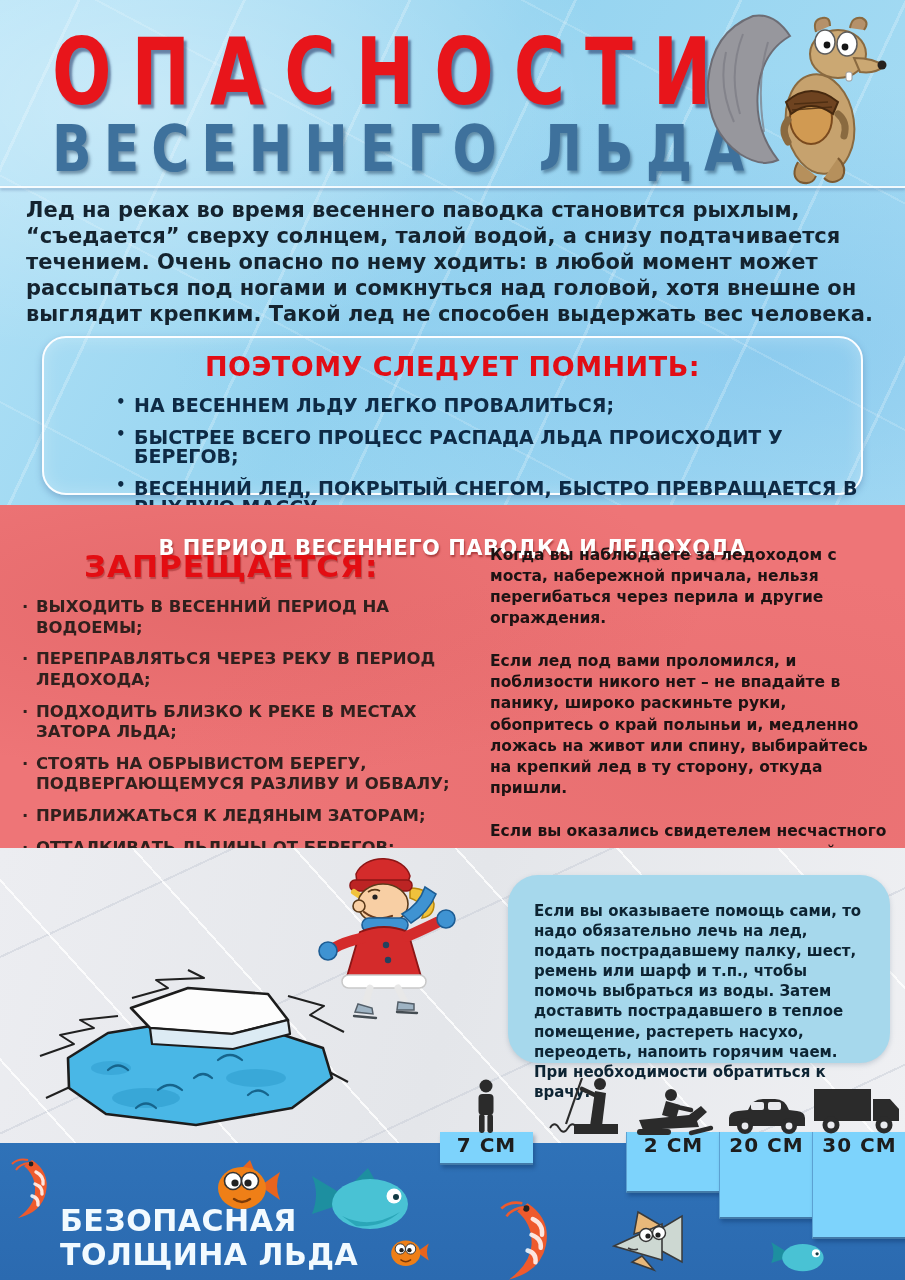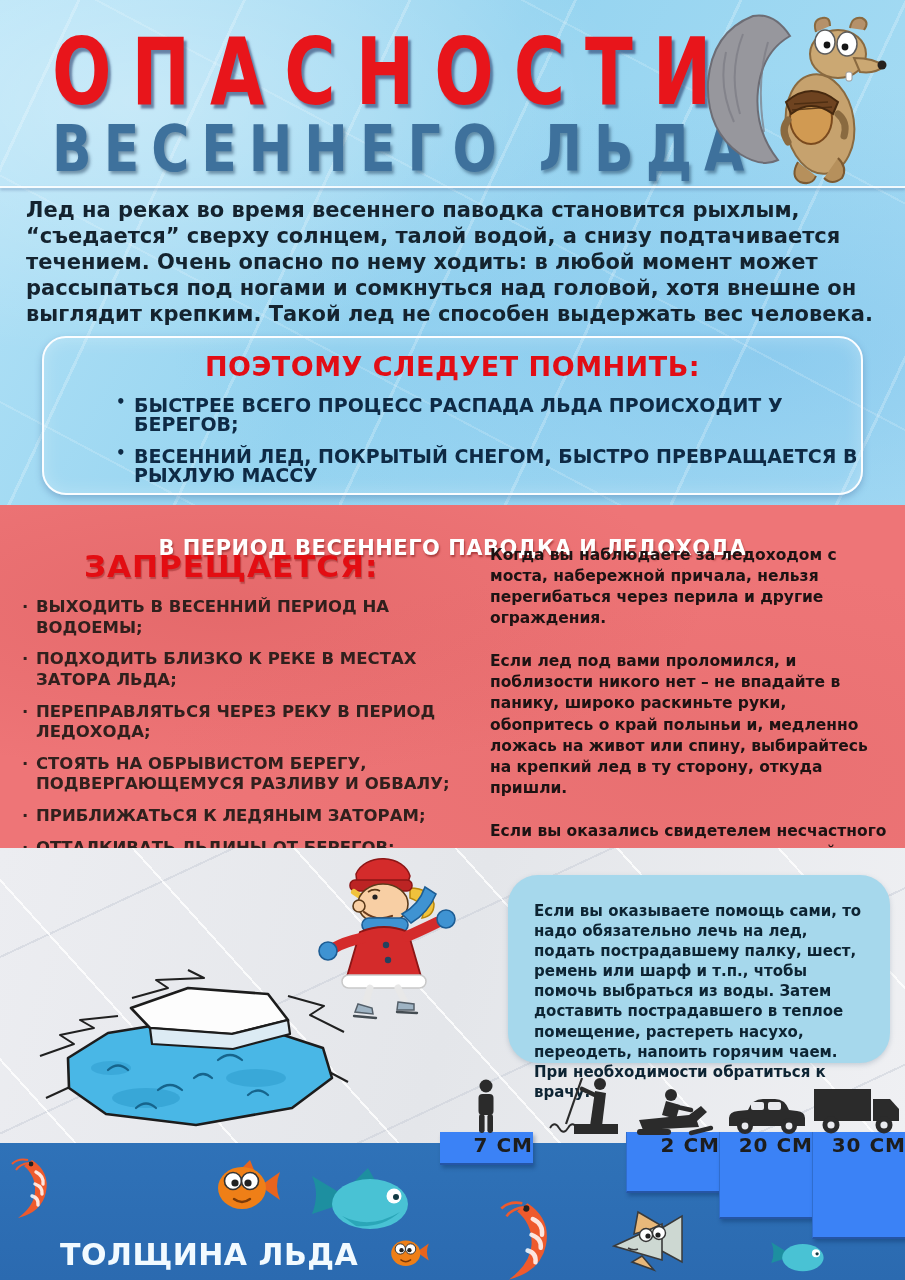--- a/index.html
+++ b/index.html
@@ -102,24 +102,24 @@
   
   .band{
     position:absolute;top:1143px;height:137px;left:0;right:0;
     background:linear-gradient(180deg,#2f72b8 0%,#2b6ab0 100%);
   }
   .band-title{
     position:absolute;left:60px;top:1204px;z-index:6;margin:0;
     font-size:30px;font-weight:800;color:#f2fAff;line-height:1.12;letter-spacing:.5px;
   }
   .step{
-    position:absolute;z-index:5;background:#3b82f6;
+    position:absolute;z-index:5;background:#7dd3fc;
     border-bottom:2px solid rgba(20,50,100,.55);
     box-shadow:2px 3px 4px rgba(0,30,70,.3);
-    text-align:right;
+    text-align:center;
     text-decoration:underline;
   }
   .step span{display:inline-block;padding-top:1px;font-size:20px;font-weight:700;color:#1d1d1d;letter-spacing:1px;}
   .step.s1{left:440px;top:1132px;width:93px;height:31px;}
   .step.s2{left:533px;top:1132px;width:93px;height:49px;}
   .step.s3{left:626px;top:1132px;width:93px;height:59px;}
   .step.s4{left:719px;top:1132px;width:93px;height:85px;}
   .step.s5{left:812px;top:1132px;width:93px;height:105px;}
   .step:not(.s1){border-left:1px solid rgba(30,70,130,.35);}
   .picto{position:absolute;z-index:6;}
@@ -155,33 +155,34 @@
       <rect x="148" y="70" width="6" height="9" rx="2" fill="#ffffff" stroke="#9a9a9a"></rect>
     </svg>
 
     <div class="divider"></div>
 
     <p class="intro">Лед на реках во время весеннего паводка становится рыхлым, “съедается” сверху солнцем, талой водой, а снизу подтачивается течением. Очень опасно по нему ходить: в любой момент может рассыпаться под ногами и сомкнуться над головой, хотя внешне он выглядит крепким. Такой лед не способен выдержать вес человека.</p>
 
     <div class="remember-box">
       <p class="remember-heading">ПОЭТОМУ СЛЕДУЕТ ПОМНИТЬ:</p>
       <ul class="remember-list">
+        <li>НА ВЕСЕННЕМ ЛЬДУ ЛЕГКО ПРОВАЛИТЬСЯ;</li>
         <li>БЫСТРЕЕ ВСЕГО ПРОЦЕСС РАСПАДА ЛЬДА ПРОИСХОДИТ У БЕРЕГОВ;</li>
         <li>ВЕСЕННИЙ ЛЕД, ПОКРЫТЫЙ СНЕГОМ, БЫСТРО ПРЕВРАЩАЕТСЯ В РЫХЛУЮ МАССУ</li>
       </ul>
     </div>
   </section>
 
   <section class="sec-red">
     <p class="red-banner">В ПЕРИОД  ВЕСЕННЕГО ПАВОДКА И ЛЕДОХОДА</p>
     <p class="red-heading">ЗАПРЕЩАЕТСЯ:</p>
     <ul class="forbid-list">
       <li>ВЫХОДИТЬ В ВЕСЕННИЙ ПЕРИОД НА ВОДОЕМЫ;</li>
+      <li>ПЕРЕПРАВЛЯТЬСЯ ЧЕРЕЗ РЕКУ В ПЕРИОД ЛЕДОХОДА;</li>
       <li>ПОДХОДИТЬ БЛИЗКО К РЕКЕ В МЕСТАХ ЗАТОРА ЛЬДА;</li>
-      <li>ПЕРЕПРАВЛЯТЬСЯ ЧЕРЕЗ РЕКУ В ПЕРИОД ЛЕДОХОДА;</li>
       <li>СТОЯТЬ НА ОБРЫВИСТОМ БЕРЕГУ, ПОДВЕРГАЮЩЕМУСЯ РАЗЛИВУ И ОБВАЛУ;</li>
       <li>ПРИБЛИЖАТЬСЯ К ЛЕДЯНЫМ ЗАТОРАМ;</li>
       <li>ОТТАЛКИВАТЬ ЛЬДИНЫ ОТ БЕРЕГОВ;</li>
       <li>ИЗМЕРЯТЬ ГЛУБИНУ РЕКИ ИЛИ ЛЮБОГО ВОДОЕМА;</li>
       <li>ХОДИТЬ ПО ЛЬДИНАМ И КАТАТЬСЯ НА НИХ.</li>
     </ul>
     <div class="advice">
       <p>Когда вы наблюдаете за ледоходом с моста, набережной причала, нельзя перегибаться через перила и другие ограждения.</p>
       <p>Если лед под вами проломился, и поблизости никого нет – не впадайте в панику, широко раскиньте руки, обопритесь о край полыньи и, медленно ложась на живот или спину, выбирайтесь на крепкий лед в ту сторону, откуда пришли.</p>
       <p>Если вы оказались свидетелем несчастного случая на реке или озере, то не теряйтесь, не убегайте домой, а громко зовите на помощь, взрослые услышат и смогут выручить из беды.</p>
@@ -240,21 +241,21 @@
     </svg>
 
     <div class="help-box">
       <p>Если вы оказываете помощь сами, то надо обязательно лечь на лед, подать пострадавшему палку, шест, ремень или шарф и т.п., чтобы помочь выбраться из воды. Затем доставить пострадавшего в теплое помещение, растереть насухо, переодеть, напоить горячим чаем. При необходимости обратиться к врачу.</p>
     </div>
   </section>
 
   <div class="band"></div>
 
   <p class="band-title">
-    <br>
+    <span>БЕЗОПАСНАЯ</span><br>
     <span>ТОЛЩИНА ЛЬДА</span>
   </p>
 
   <div class="step s1"><span>7 СМ</span></div>
   <div class="step s3"><span>2 СМ</span></div>
   <div class="step s4"><span>20 СМ</span></div>
   <div class="step s5"><span>30 СМ</span></div>
 
   <svg class="picto" style="left:473px;top:1079px" width="26" height="55" viewBox="0 0 26 55" fill="#2b2b2b">
     <circle cx="13" cy="7" r="6.5"></circle>

